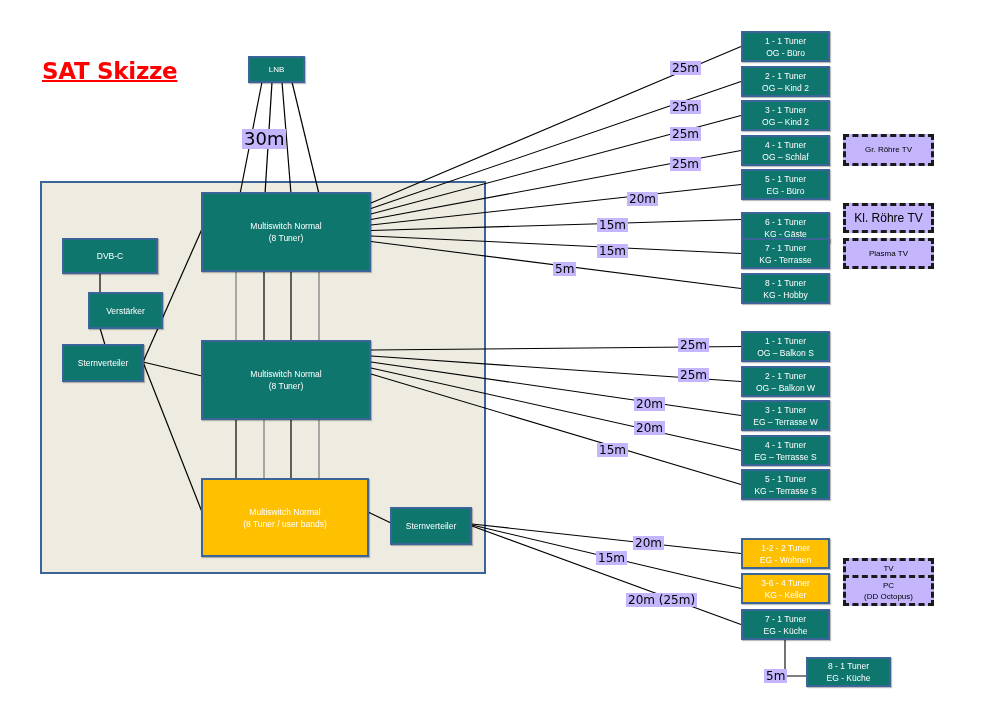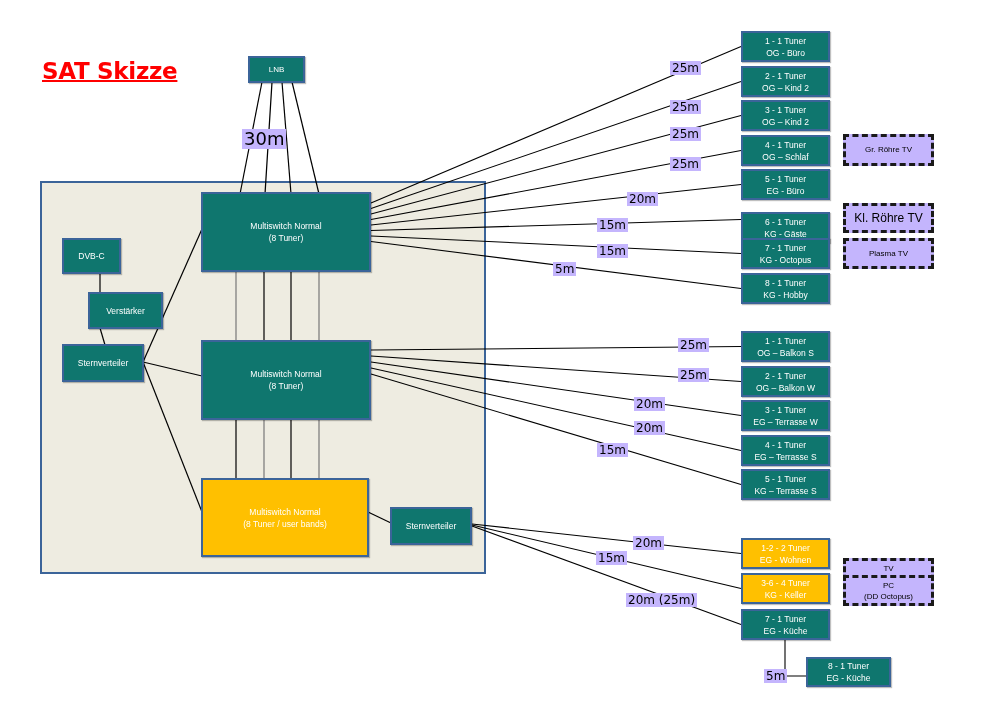--- a/index.html
+++ b/index.html
@@ -78,21 +78,21 @@
   </g>
 </svg>
 
 <div class="title">SAT Skizze</div>
 
 <div class="box blue" style="left:248px;top:56px;width:57px;height:27px;font-size:8px;">
   <span>LNB</span>
 </div>
 <div class="label big" style="left:242px;top:129px;">30m</div>
 
-<div class="box blue" style="left:62px;top:238px;width:59px;height:36px;">
+<div class="box blue" style="left:62px;top:238px;width:96px;height:36px;">
   <span>DVB-C</span>
 </div>
 <div class="box blue" style="left:62px;top:292px;width:75px;height:37px;margin-left:26px;">
   <span>Verstärker</span>
 </div>
 <div class="box blue" style="left:62px;top:344px;width:82px;height:38px;">
   <span>Sternverteiler</span>
 </div>
 
 <div class="box blue" style="left:201px;top:192px;width:170px;height:80px;">
@@ -137,21 +137,21 @@
       <span>EG - Büro</span>
     </div>
     <div class="label" style="left: 627px; top: 192px;">20m</div>
     <div class="box blue" style="left: 741px; top: 204px; width: 89px; height: 31px; margin-top: 8px;">
       <span>6 - 1 Tuner</span>
       <span>KG - Gäste</span>
     </div>
     <div class="label" style="left: 597px; top: 218px;">15m</div>
     <div class="box blue" style="left: 741px; top: 238px; width: 89px; height: 31px;">
       <span>7 - 1 Tuner</span>
-      <span>KG - Octopus</span>
+      <span>KG - Terrasse</span>
     </div>
     <div class="label" style="left: 597px; top: 244px;">15m</div>
     <div class="box blue" style="left: 741px; top: 273px; width: 89px; height: 31px;">
       <span>8 - 1 Tuner</span>
       <span>KG - Hobby</span>
     </div>
     <div class="label" style="left: 553px; top: 262px;">5m</div>
   </div>
 <div id="group2">
     <div class="box blue" style="left: 741px; top: 331px; width: 89px; height: 31px;">

